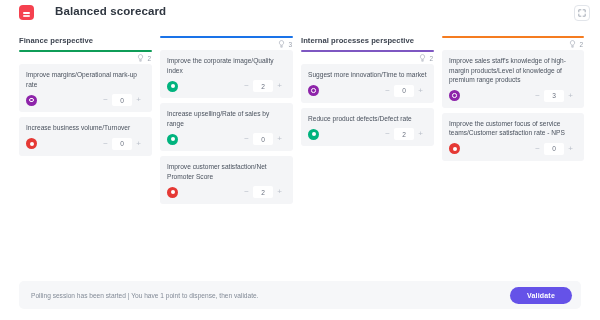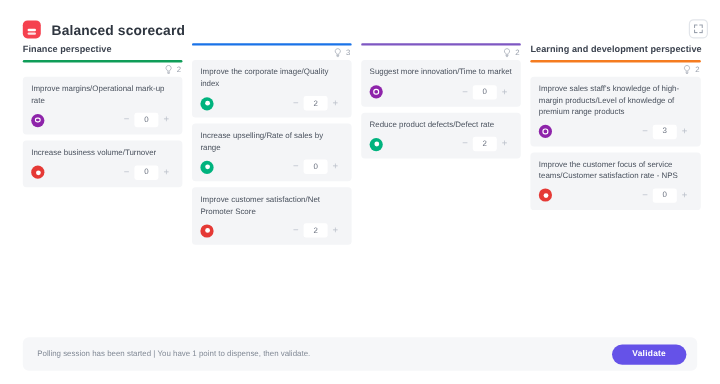--- a/index.html
+++ b/index.html
@@ -13,23 +13,24 @@
     overflow: hidden;
     font-family: "Liberation Sans", sans-serif;
     color: #333b45;
     position: relative;
   }
 
   
   .header {
     height: 32px;
     display: flex;
-    align-items: flex-end;
-    padding: 16px 10px 0 19px;
-    box-sizing: border-box;
+    align-items: flex-start;
+    padding: 5px 10px 0 19px;
+    box-sizing: border-box;
+    gap: 12px;
   }
   .app-icon {
     width: 15px;
     height: 15px;
     border-radius: 4px;
     background: #f5414f;
     display: flex;
     align-items: center;
     justify-content: center;
     flex: 0 0 auto;
@@ -314,20 +315,21 @@
           <div class="card-spacer"></div>
           <div class="stepper">
             <div class="step-btn">−</div>
             <div class="step-value">2</div>
             <div class="step-btn">+</div>
           </div>
         </div>
       </div>
     </div>
     <div class="column">
+      <div class="col-title">Internal processes perspective</div>
       <div class="col-rule" style="background: rgb(126, 87, 194);"></div>
       <div class="col-meta">
         <svg class="bulb-icon" width="7" height="8" viewBox="0 0 10 12">
           <path d="M5 .8a3.2 3.2 0 0 0-1.9 5.8c.3.3.5.6.5 1v.3h2.8v-.3c0-.4.2-.7.5-1A3.2 3.2 0 0 0 5 .8z" fill="none" stroke="#a8aeb9" stroke-width="1"></path>
           <path d="M3.7 9.4h2.6M4.2 10.8h1.6" stroke="#a8aeb9" stroke-width="1" stroke-linecap="round"></path>
         </svg>
         <span class="col-meta-count">2</span>
       </div>
       <div class="card">
         <div class="card-text">Suggest more innovation/Time to market</div>
@@ -352,21 +354,20 @@
           <div class="card-spacer"></div>
           <div class="stepper">
             <div class="step-btn">−</div>
             <div class="step-value">2</div>
             <div class="step-btn">+</div>
           </div>
         </div>
       </div>
     </div>
     <div class="column">
-      <div class="col-title">Learning and development perspective</div>
       <div class="col-rule" style="background: rgb(245, 124, 32);"></div>
       <div class="col-meta">
         <svg class="bulb-icon" width="7" height="8" viewBox="0 0 10 12">
           <path d="M5 .8a3.2 3.2 0 0 0-1.9 5.8c.3.3.5.6.5 1v.3h2.8v-.3c0-.4.2-.7.5-1A3.2 3.2 0 0 0 5 .8z" fill="none" stroke="#a8aeb9" stroke-width="1"></path>
           <path d="M3.7 9.4h2.6M4.2 10.8h1.6" stroke="#a8aeb9" stroke-width="1" stroke-linecap="round"></path>
         </svg>
         <span class="col-meta-count">2</span>
       </div>
       <div class="card">
         <div class="card-text">Improve sales staff's knowledge of high-margin products/Level of knowledge of premium range products</div>

